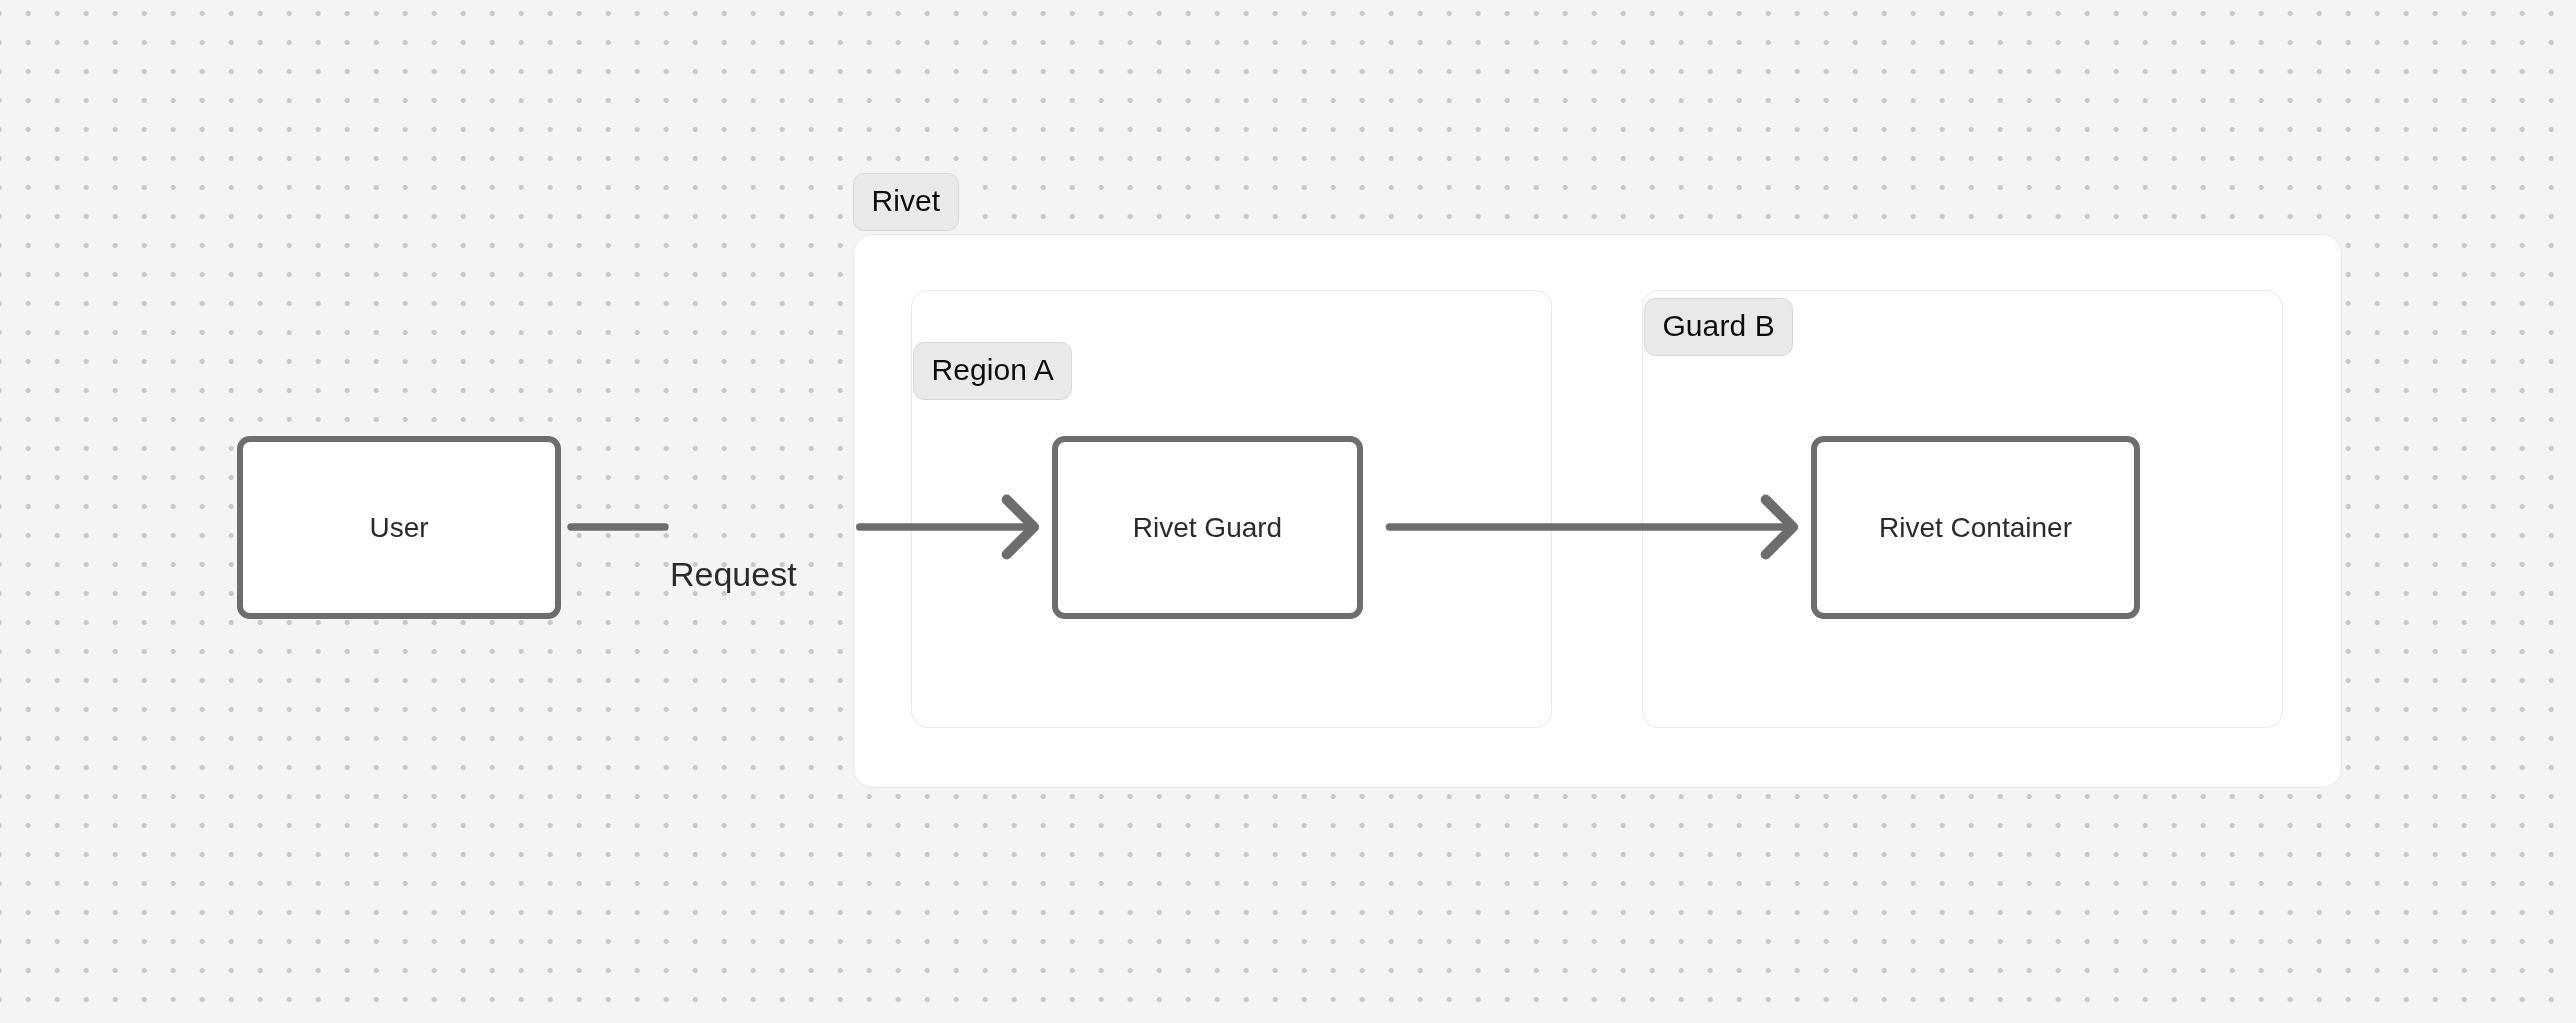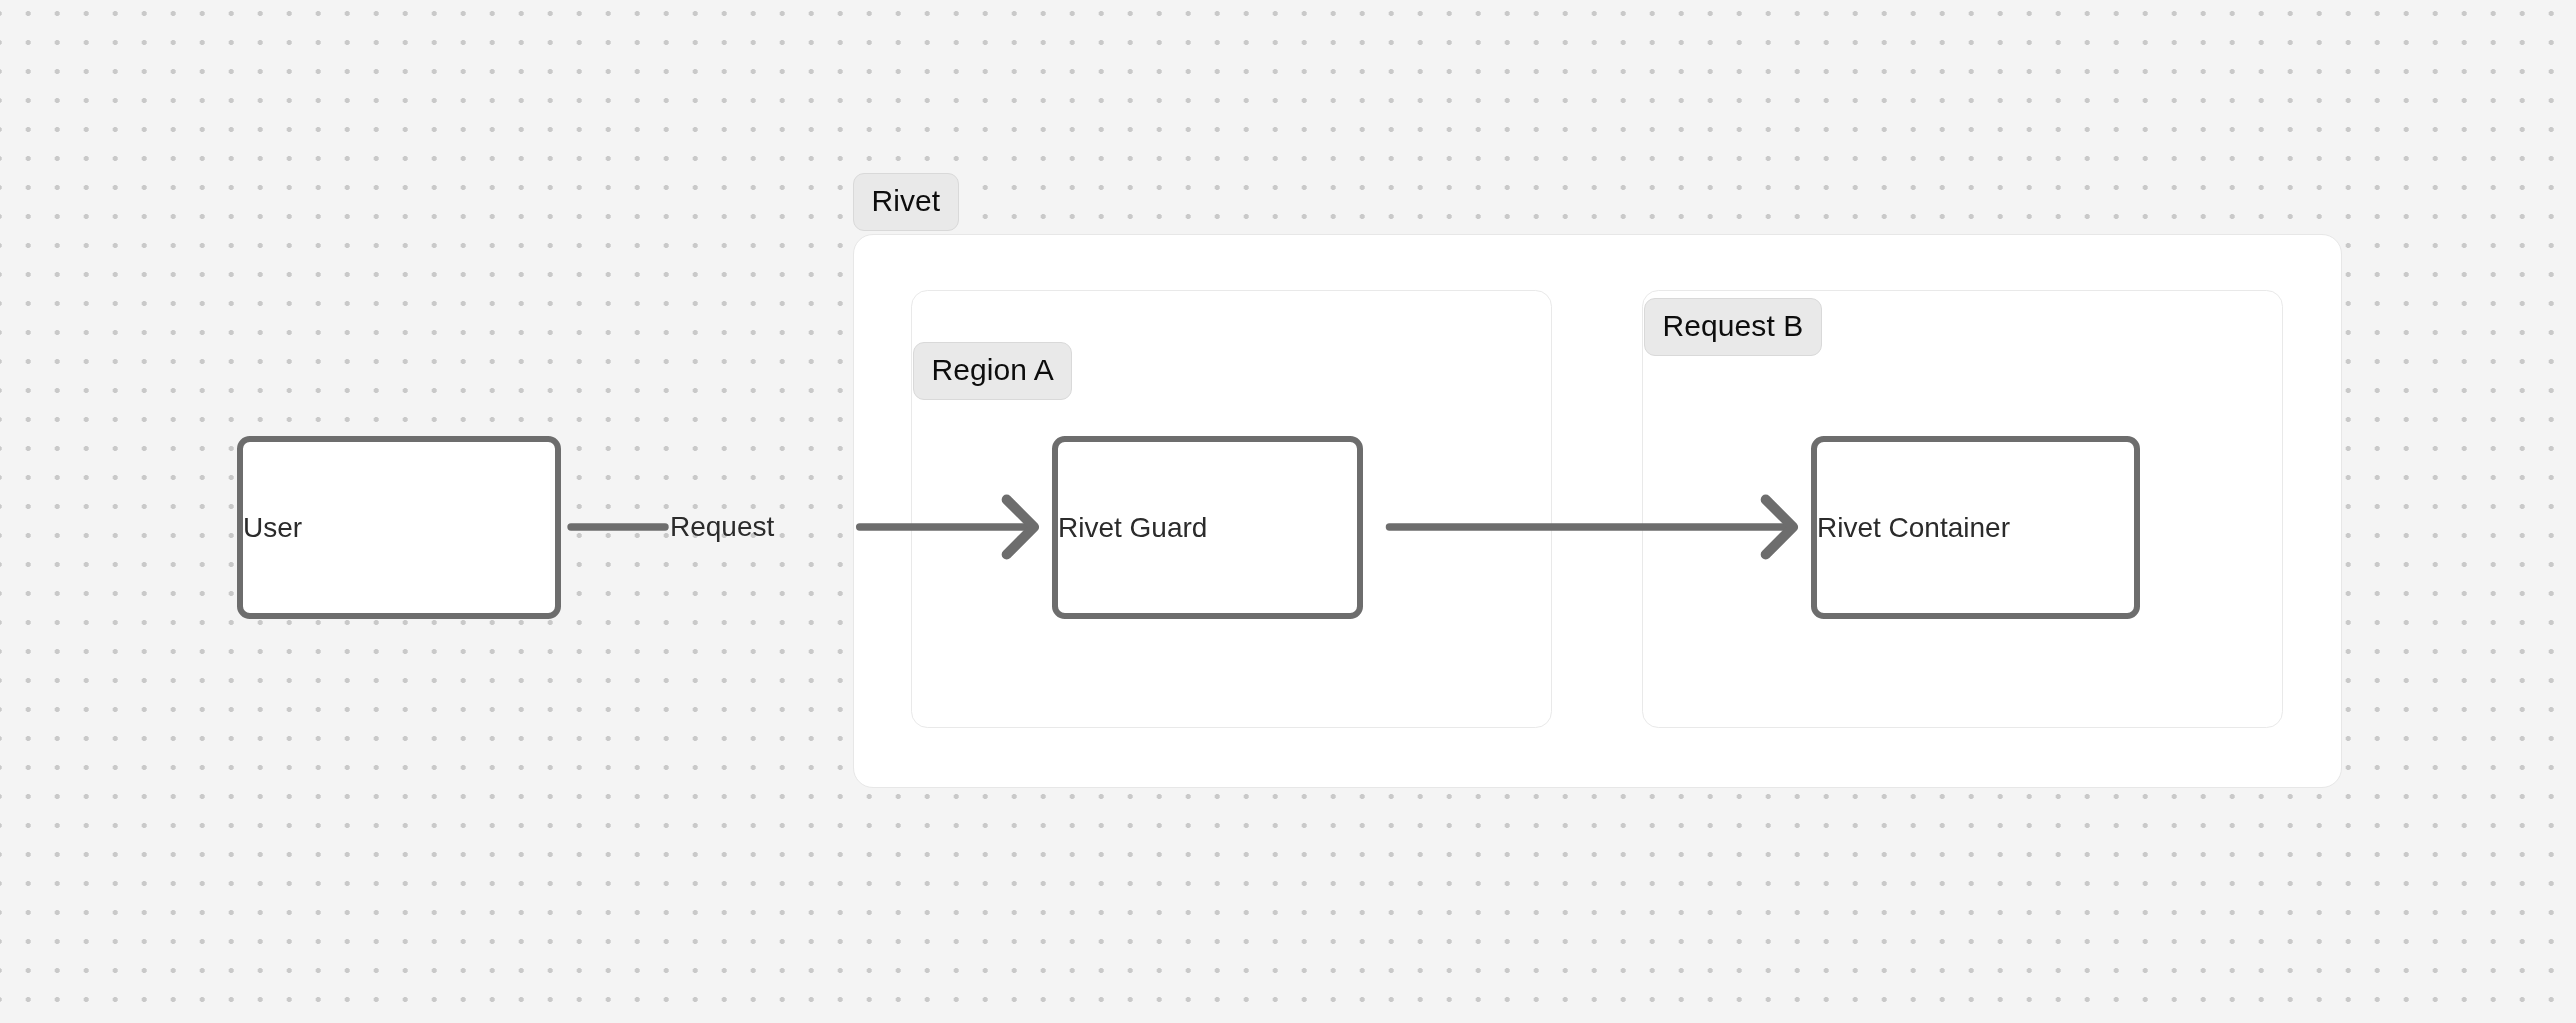--- a/index.html
+++ b/index.html
@@ -86,20 +86,21 @@
   #region-b-chip{ left: 1644px; top: 298px; }
 
   
   .node {
     position: absolute;
     background: #ffffff;
     border: 6.4px solid #6d6d6d;
     border-radius: 12.8px;
     display: flex;
     align-items: center;
+    justify-content: center;
     color: #2b2b2b;
     font-size: 28px;
     line-height: 1;
     white-space: nowrap;
   }
 
   #node-user {
     left: 237px;
     top: 436px;
     width: 324px;
@@ -143,24 +144,25 @@
     stroke: #6d6d6d;
     stroke-width: 11;
     stroke-linecap: round;
     stroke-linejoin: round;
   }
 
   
   .edge-label {
     position: absolute;
     color: #2b2b2b;
-    font-size: 28px;
+    font-size: 34px;
     line-height: 1;
     white-space: nowrap;
     background: transparent;
+    margin-top: 44px;
   }
 
   #edge-label-request {
     left: 670px;
     top: 513px;
   }
 </style>
 </head>
 <body>
 
@@ -169,21 +171,21 @@
   <div class="group-panel" id="rivet-panel"></div>
 
   <div class="chip" id="rivet-chip">Rivet</div>
 
   <div class="region-panel" id="region-a-panel"></div>
 
   <div class="chip" id="region-a-chip">Region A</div>
 
   <div class="region-panel" id="region-b-panel"></div>
 
-  <div class="chip" id="region-b-chip">Request B</div>
+  <div class="chip" id="region-b-chip">Guard B</div>
 
   <svg id="edge-layer" viewBox="0 0 2820 1120">
 
     <g>
       <path class="edge-path" d="M 625 577 L 728 577"></path>
       <path class="edge-path" d="M 941 577 L 1130 577"></path>
       <path class="edge-head" d="M 1102 547 L 1132 577 L 1102 607"></path>
     </g>
 
     <g>

